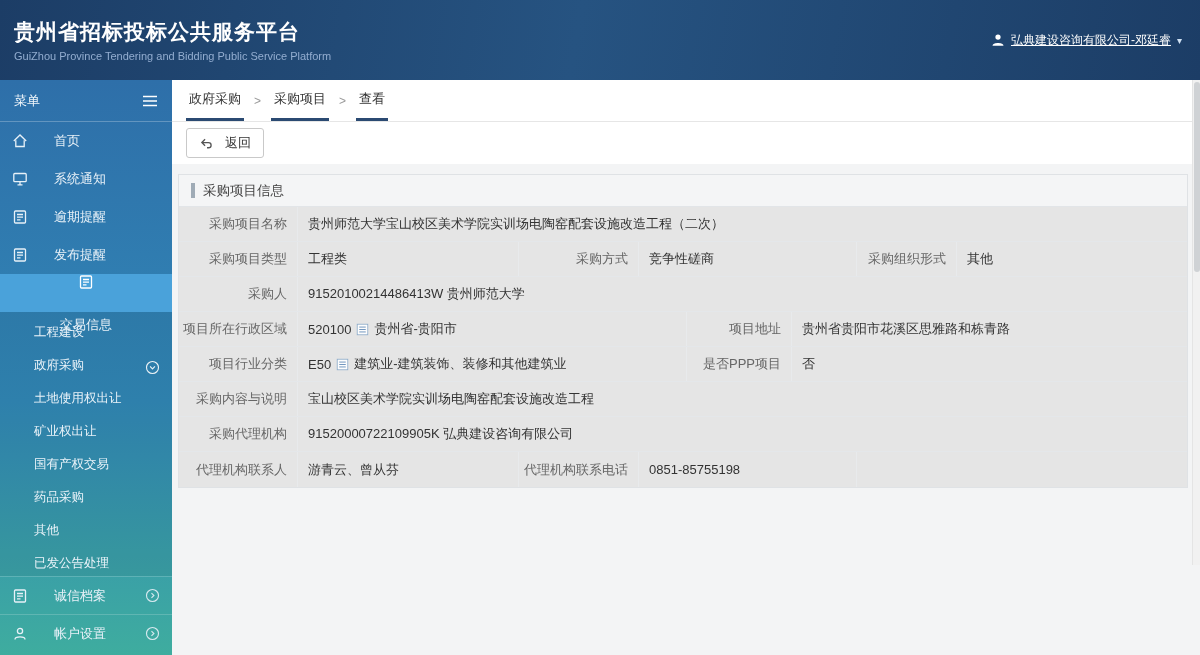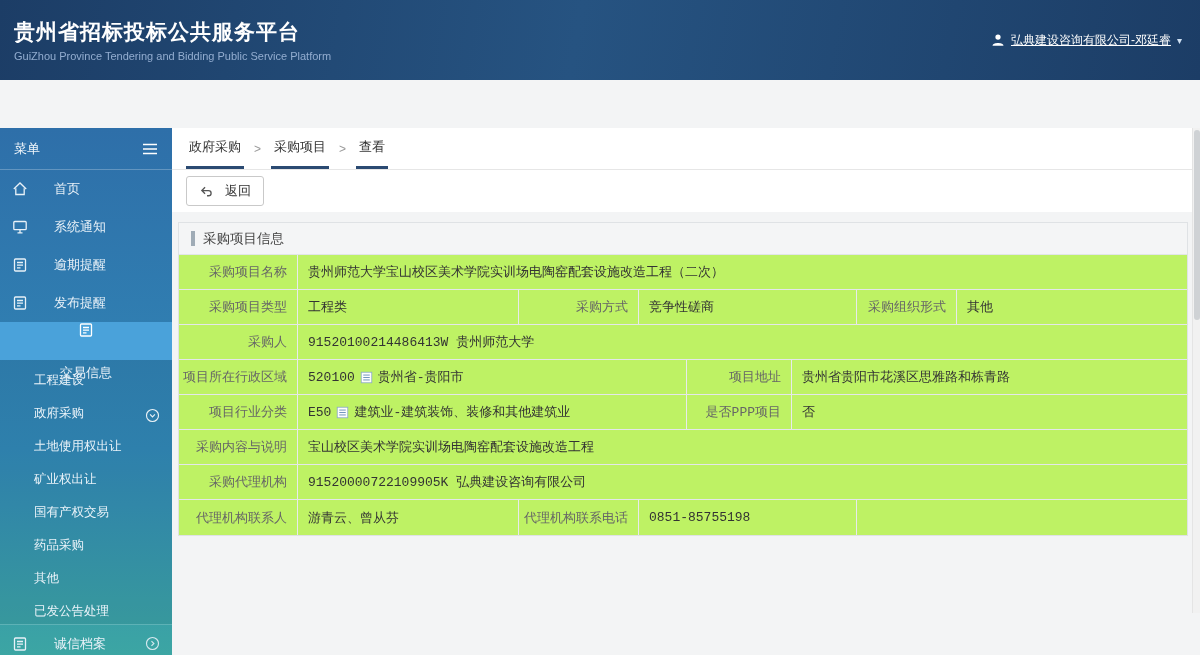--- a/index.html
+++ b/index.html
@@ -14,21 +14,21 @@
     padding:0 18px 0 14px;
   }
   .h-title{ color:#fff; font-size:21px; font-weight:bold; letter-spacing:1px; }
   .h-sub{ color:#93add0; font-size:11px; margin-top:4px; }
   .h-user{ display:flex; align-items:center; gap:6px; color:#fff; font-size:12px; cursor:pointer; }
   .h-user .u-label{ text-decoration:underline; }
   .h-user .caret{ font-size:10px; color:#cfe0f2; }
   .icon svg{ display:block; }
 
   
-  .shell{ display:flex; height:485px; position:relative;margin-top:48px; }
+  .shell{ display:flex; height:485px; position:relative; }
 
   
   .sidebar{
     width:172px; flex:0 0 172px; height:585px;
     background:linear-gradient(180deg,#2e6fa9 0%,#3187b6 55%,#3fae9e 100%);
     color:#e8f1f8; overflow:hidden;
   }
   .menu-head{
     height:42px; display:flex; align-items:center; justify-content:space-between;
     padding:0 14px; font-size:13px; color:#f0f6fb;
@@ -67,21 +67,21 @@
   .panel{
     margin:10px 12px 0 6px; background:#fff;
     border:1px solid #dfe2e5;
   }
   .panel-head{
     height:32px; background:#f4f5f6; border-bottom:1px solid #e2e5e8;
     display:flex; align-items:center; padding:0 12px; font-size:13.5px; color:#444;
   }
   .panel-head .bar{ width:4px; height:15px; background:#9fabb6; margin-right:8px; }
 
-  .trow{ display:flex; border-bottom:1px solid #e4e7ea; background:#bef264; height:35px;font-family:Liberation Mono, monospace; }
+  .trow{ display:flex; border-bottom:1px solid #e4e7ea; background:#e5e5e5; height:35px; }
   .trow:last-child{ border-bottom:none; }
   .cell{ display:flex; align-items:center; font-size:13px; overflow:hidden; white-space:nowrap; }
   .cell + .cell{ border-left:1px solid #e8eaec; }
   .label{ justify-content:flex-end; padding:0 10px; color:#666; }
   .value{ padding:0 10px; color:#333; gap:3px; }
   .flex1{ flex:1; }
   .c-l1{ width:118px; flex:0 0 118px; }
   .c-v221{ width:221px; flex:0 0 221px; }
   .c-l120{ width:120px; flex:0 0 120px; }
   .c-v218{ width:218px; flex:0 0 218px; }

